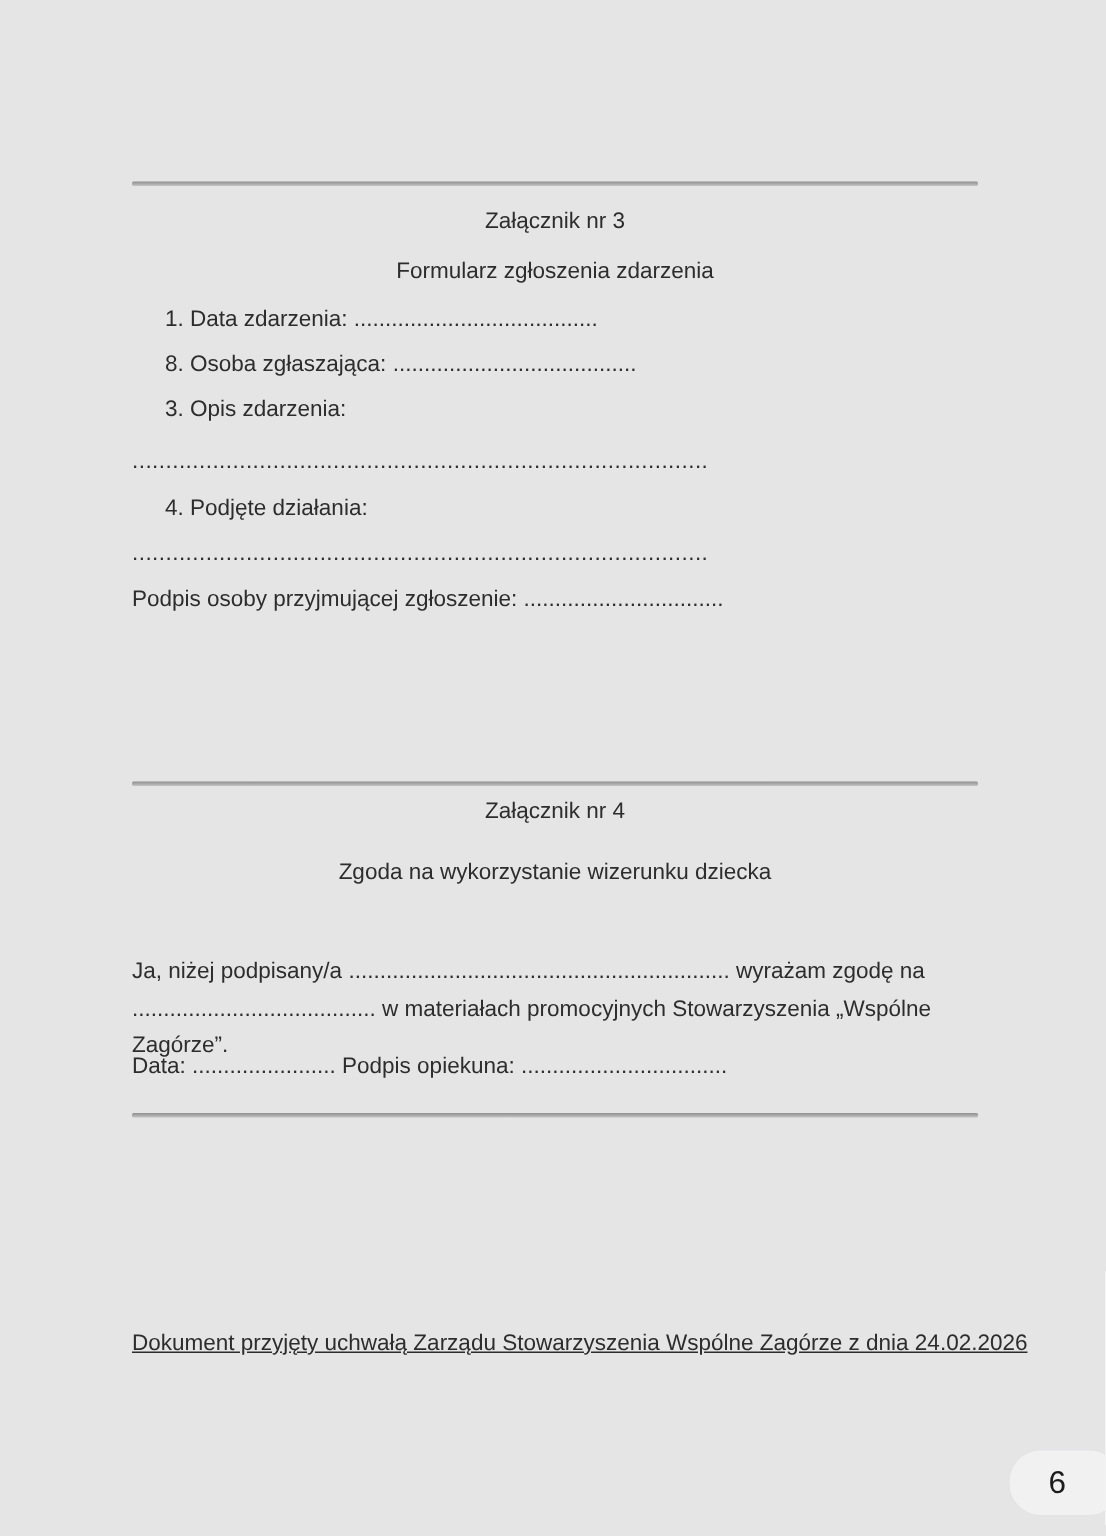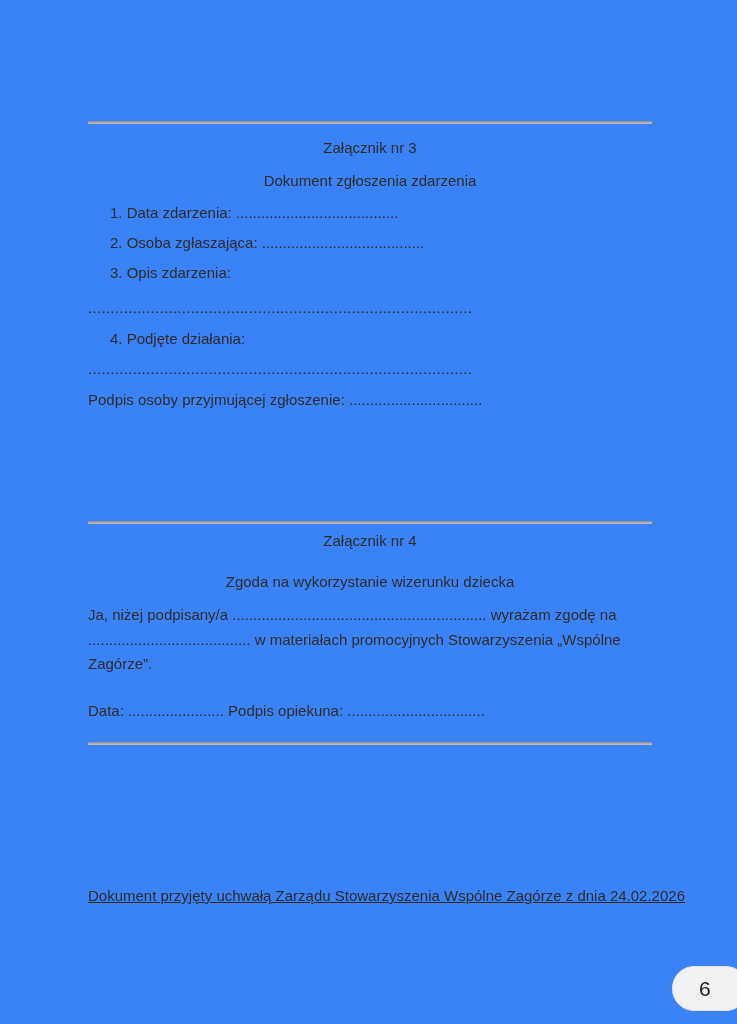--- a/index.html
+++ b/index.html
@@ -4,21 +4,21 @@
 <style>
   html, body {
     margin: 0;
     padding: 0;
     background: #ffffff;
   }
   .page {
     position: relative;
     width: 737px;
     height: 1024px;
-    background: #3b82f6;
+    background: #e5e5e5;
     overflow: hidden;
     font-family: "Liberation Sans", "DejaVu Sans", sans-serif;
     color: #2d2d2d;
     font-size: 15px;
   }
   .abs { position: absolute; white-space: nowrap; }
   .divider {
     position: absolute;
     left: 88px;
     width: 564px;
@@ -34,20 +34,21 @@
     white-space: nowrap;
   }
   .indent { left: 110px; }
   .flush  { left: 88px; }
   .dots-line { letter-spacing: 0.3px; }
   .consent {
     position: absolute;
     left: 88px;
     width: 564px;
     line-height: 24.5px;
+    margin-top: 33px;
   }
   .footer-note {
     position: absolute;
     left: 88px;
     top: 887px;
     white-space: nowrap;
     text-decoration: underline;
   }
   .page-badge {
     position: absolute;
@@ -70,25 +71,25 @@
 </head>
 <body>
 
 <div class="page">
 
   <section>
     <div class="divider" style="top:121px;"></div>
 
     <div class="centered" style="top:139px;">Załącznik nr 3</div>
 
-    <div class="centered" style="top:172px;">Dokument zgłoszenia zdarzenia</div>
+    <div class="centered" style="top:172px;">Formularz zgłoszenia zdarzenia</div>
 
     <div class="abs indent" style="top:204px;">1. Data zdarzenia: .......................................</div>
 
-    <div class="abs indent" style="top:234px;">2. Osoba zgłaszająca: .......................................</div>
+    <div class="abs indent" style="top:234px;">8. Osoba zgłaszająca: .......................................</div>
 
     <div class="abs indent" style="top:264px;">3. Opis zdarzenia:</div>
 
     <div class="abs flush dots-line" style="top:299px;">......................................................................................</div>
 
     <div class="abs indent" style="top:330px;">4. Podjęte działania:</div>
 
     <div class="abs flush dots-line" style="top:360px;">......................................................................................</div>
 
     <div class="abs flush" style="top:391px;">Podpis osoby przyjmującej zgłoszenie: ................................</div>

